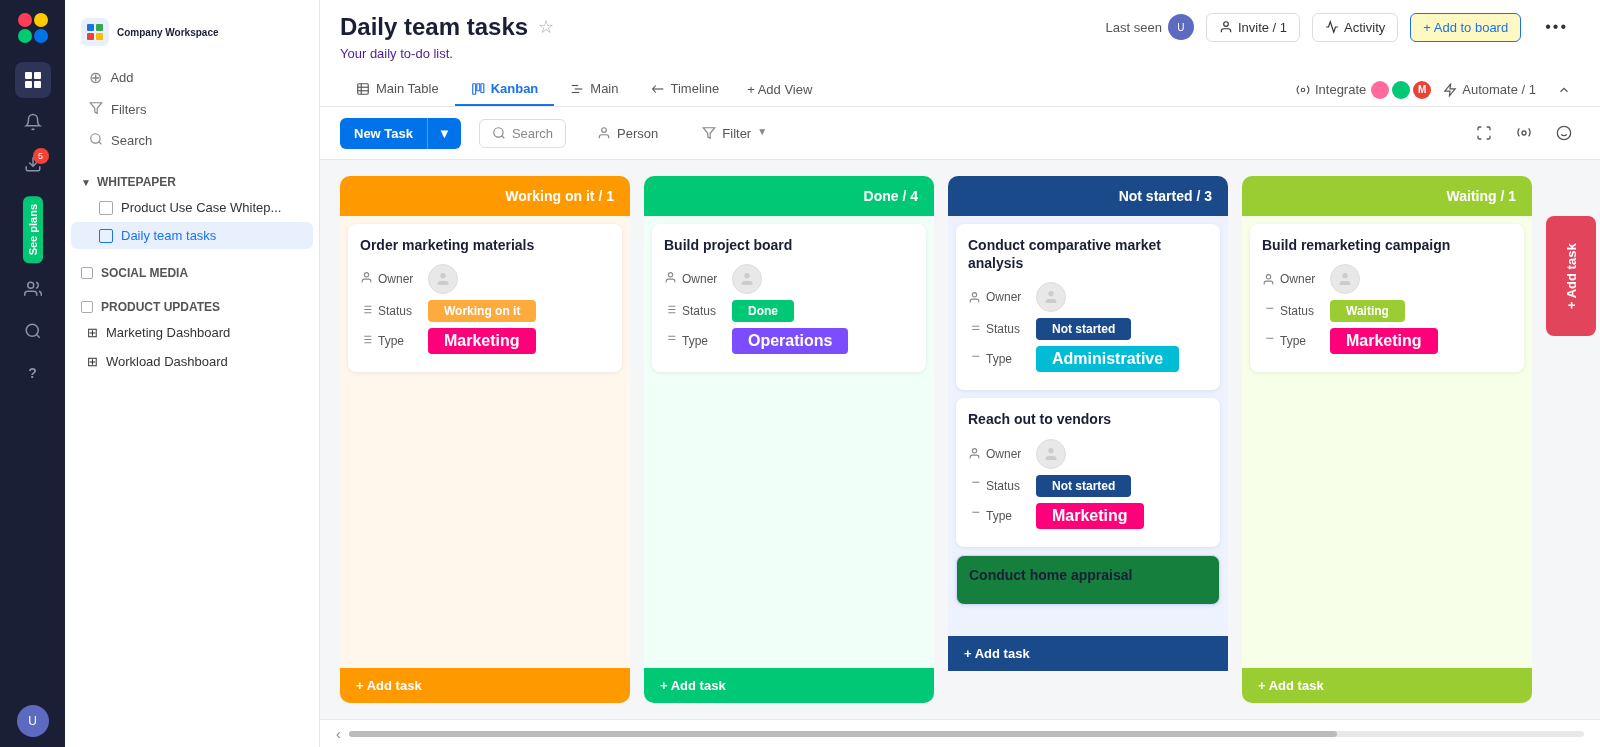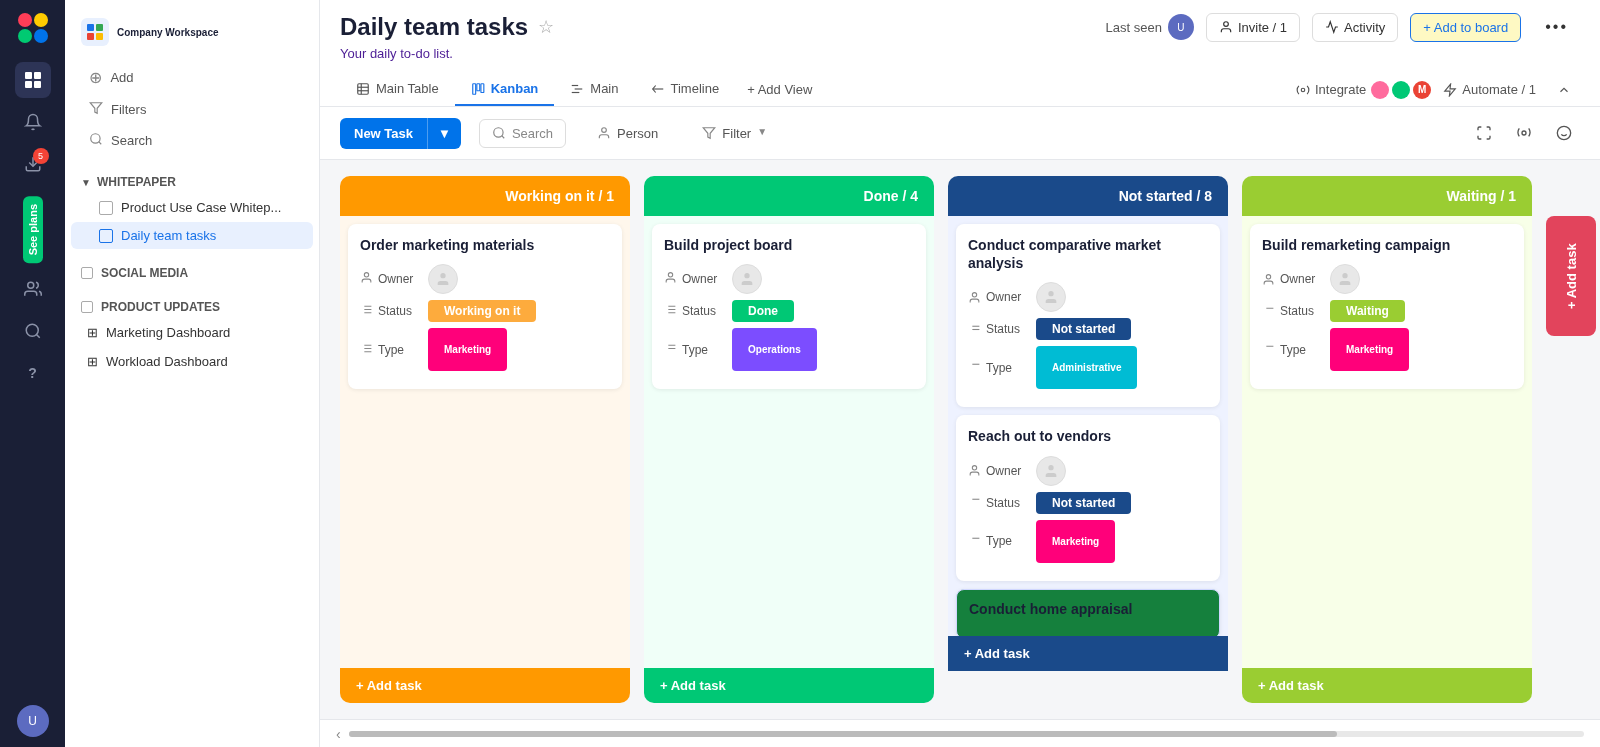--- a/index.html
+++ b/index.html
@@ -282,22 +282,22 @@
       background: #e8e8e8; border: 1px solid #ddd;
       display: flex; align-items: center; justify-content: center;
       font-size: 16px; color: #bbb;
     }
     .status-badge {
       border-radius: 4px; padding: 4px 16px;
       font-size: 12px; font-weight: 700; color: #fff;
       display: inline-block;
     }
     .type-badge {
-      border-radius: 4px; padding: 16px 16px;
-      font-size: 10px; font-weight: 700; color: #fff;
+      border-radius: 4px; padding: 4px 16px;
+      font-size: 16px; font-weight: 700; color: #fff;
       display: inline-block;
     }
 
     
     .col-orange { background: #ff9900; }
     .col-green { background: #00c875; }
     .col-blue { background: #1a4a8a; }
     .col-lime { background: #9acd32; }
 
     .status-working { background: #fdab3d; }
@@ -743,21 +743,21 @@
           </div>
         </div>
       </div>
       <div class="kanban-col-footer footer-green">
         <span>+ Add task</span>
       </div>
     </div>
 
     <div class="kanban-col" style="width: 280px;">
       <div class="kanban-col-header col-blue">
-        <span>Not started / 8</span>
+        <span>Not started / 3</span>
       </div>
       <div class="kanban-col-body col-scroll" style="background:#eef2ff; padding: 8px 8px 8px 8px;">
 
         <div class="kanban-card">
           <div class="card-title">Conduct comparative market analysis</div>
           <div class="card-field">
             <div class="card-field-label">
               <svg width="13" height="13" viewBox="0 0 24 24" fill="none" stroke="#888" stroke-width="2">
                 <path d="M20 21v-2a4 4 0 0 0-4-4H8a4 4 0 0 0-4 4v2"></path>
                   <circle cx="12" cy="7" r="4"></circle>

